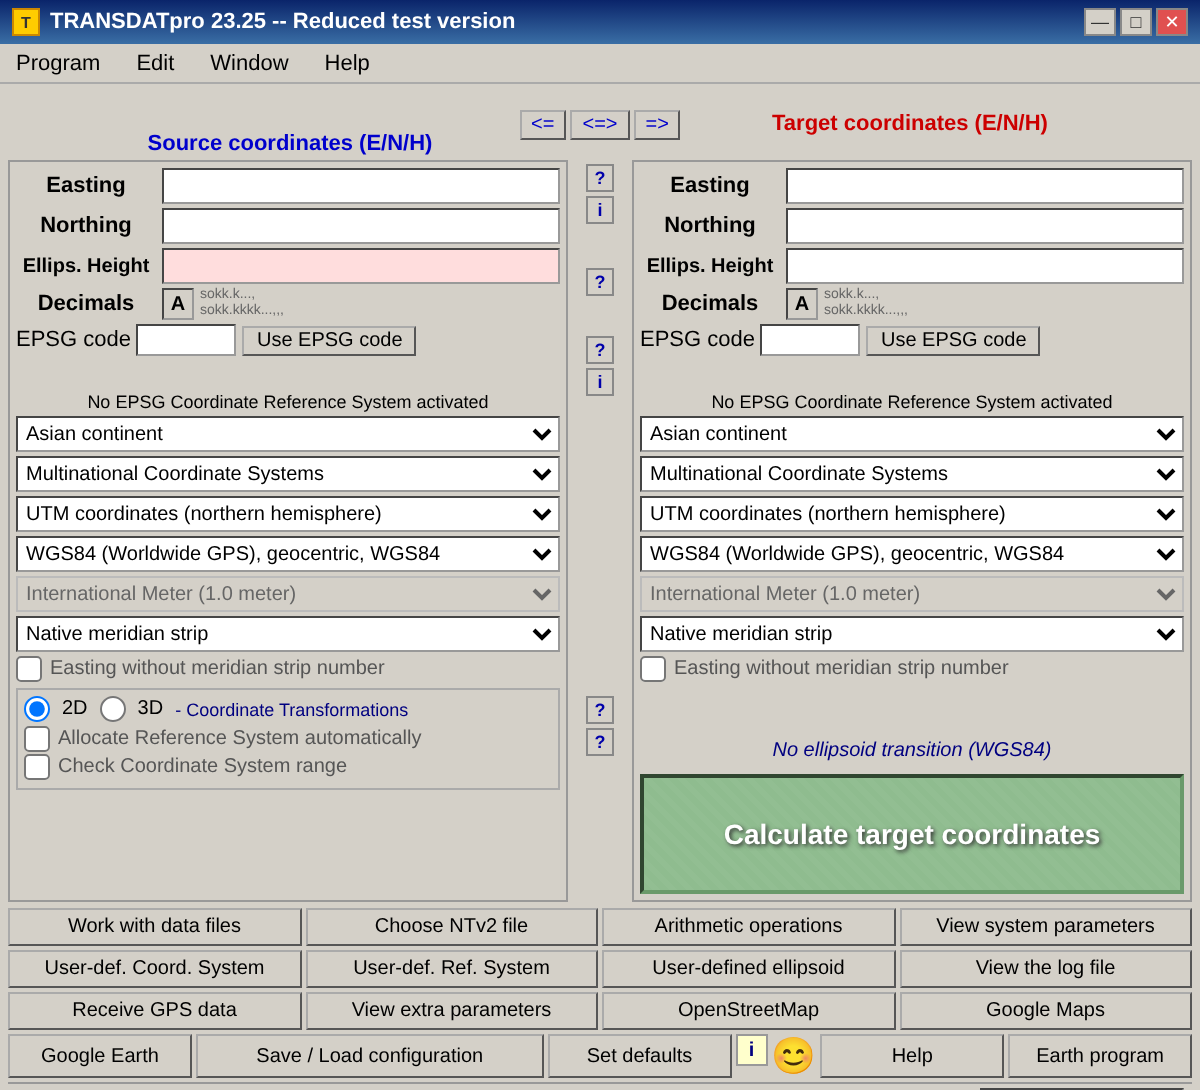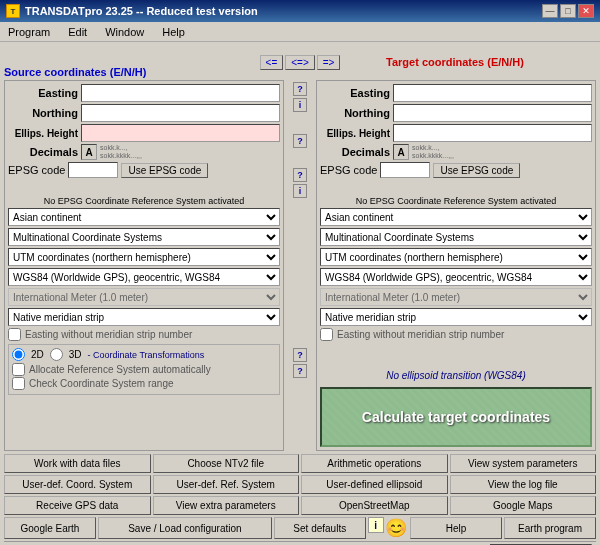--- a/index.html
+++ b/index.html
@@ -76,21 +76,21 @@
       padding: 4px;
     }
     .field-row {
       display: flex;
       align-items: center;
       margin-bottom: 2px;
       gap: 3px;
     }
     .field-label {
       width: 70px;
-      text-align: right;
+      text-align: center;
       font-size: 11px;
       font-weight: bold;
     }
     .field-input {
       flex: 1;
       height: 18px;
       border: 1px inset #999;
       background: white;
       font-size: 10px;
       padding: 0 2px;
@@ -322,21 +322,21 @@
 <div class="menu-bar">
   <span class="menu-item">Program</span>
   <span class="menu-item">Edit</span>
   <span class="menu-item">Window</span>
   <span class="menu-item">Help</span>
 </div>
 
 <div class="main-content">
 
   <div style="display:flex; align-items:center; margin-bottom:2px;">
-    <div style="flex:1; margin-top:20px;">
+    <div style="flex:1; text-align:center;margin-top:20px;">
       <span style="color:#0000cc; font-weight:bold; font-size:11px;">Source coordinates (E/N/H)</span>
     </div>
     <div style="width:28px; display:flex; gap:2px; justify-content:center;">
       <button class="nav-btn">&lt;=</button>
       <button class="nav-btn">&lt;=&gt;</button>
       <button class="nav-btn">=&gt;</button>
     </div>
     <div style="flex:1; text-align:center;">
       <span style="color:#cc0000; font-weight:bold; font-size:11px;">Target coordinates (E/N/H)</span>
     </div>

